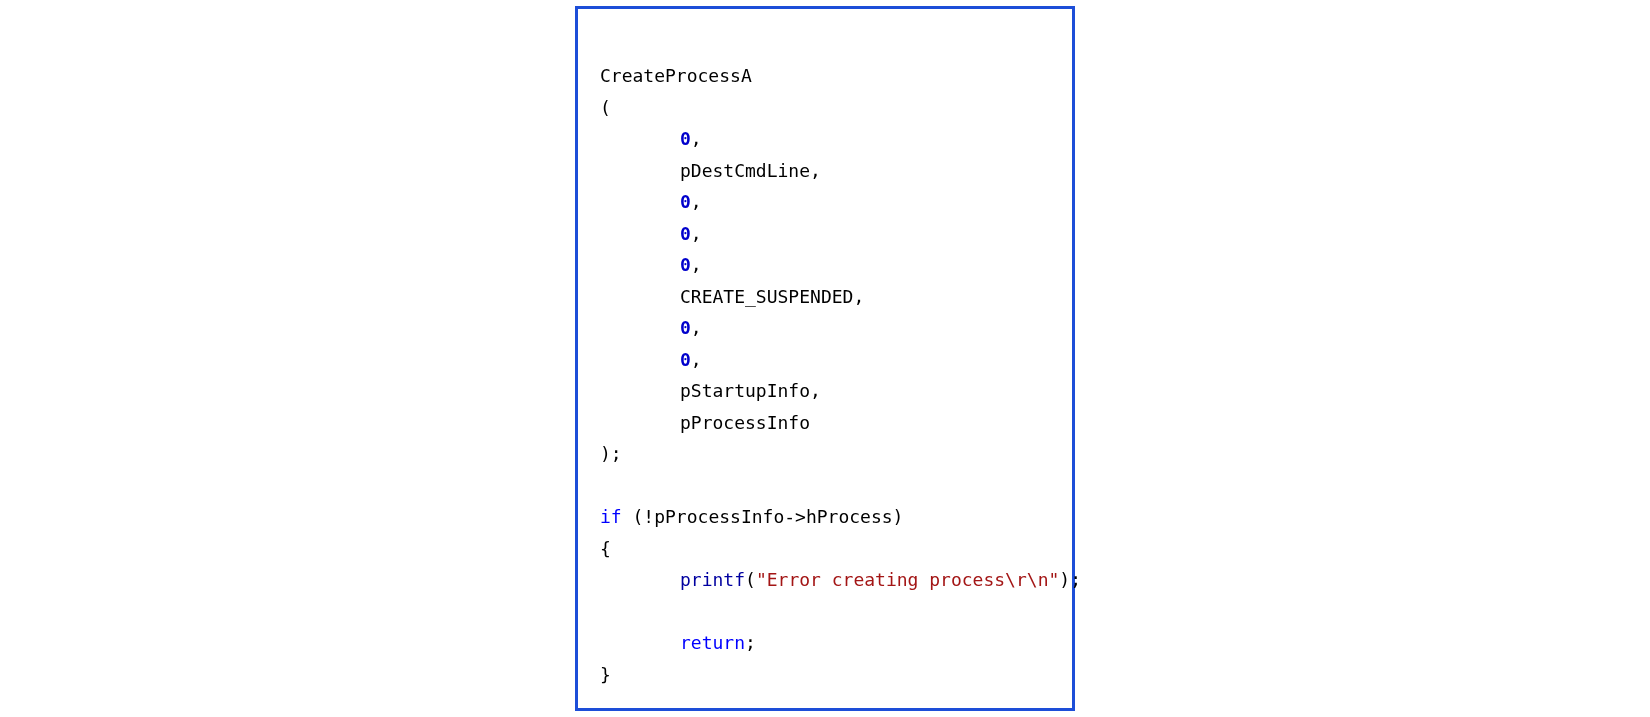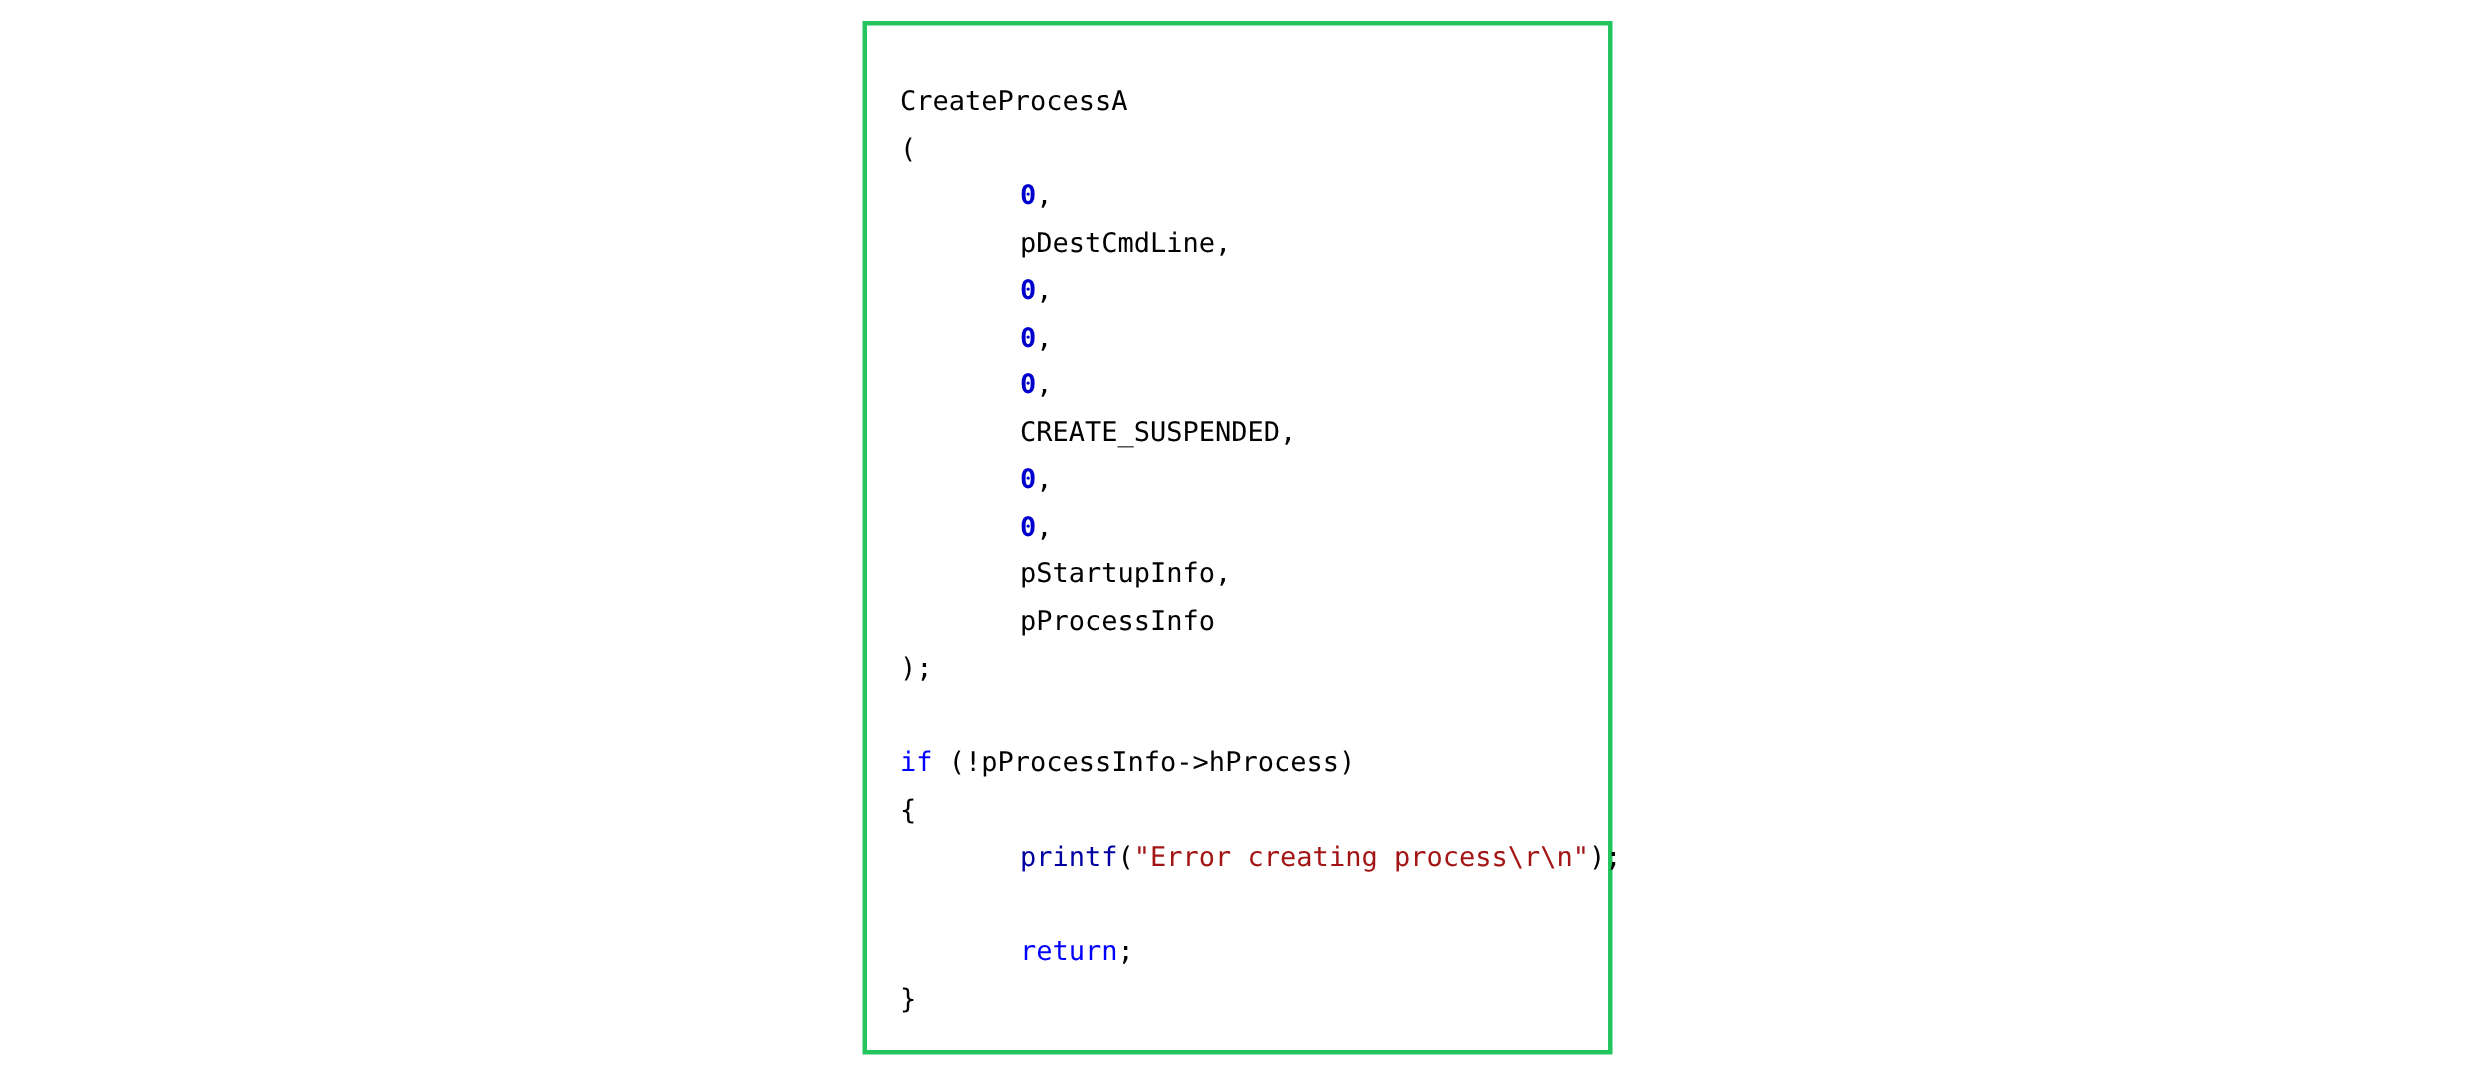--- a/index.html
+++ b/index.html
@@ -10,23 +10,23 @@
     background: #ffffff;
   }
   .page {
     width: 1650px;
     height: 717px;
     display: flex;
     align-items: center;
     justify-content: center;
   }
   .code-box {
-    border: 3px solid #22c55e;
+    border: 3px solid #1d4ed8;
     background: #ffffff;
-    padding: 4px 22px 18px 22px;
+    padding: 20px 22px 18px 22px;
     font-family: Consolas, "Lucida Console", Menlo, Monaco, monospace;
     font-size: 18px;
     line-height: 1.75;
     color: #000000;
     white-space: pre;
     box-sizing: border-box;
     width: 500px;
   }
   .indent1 { padding-left: 80px; display: inline-block; }        
   .t-zero { color: #0000cc; font-weight:600;}

